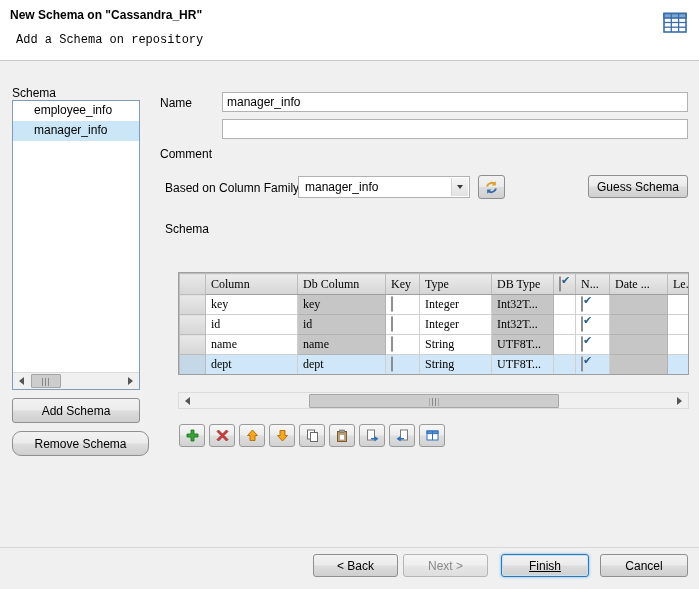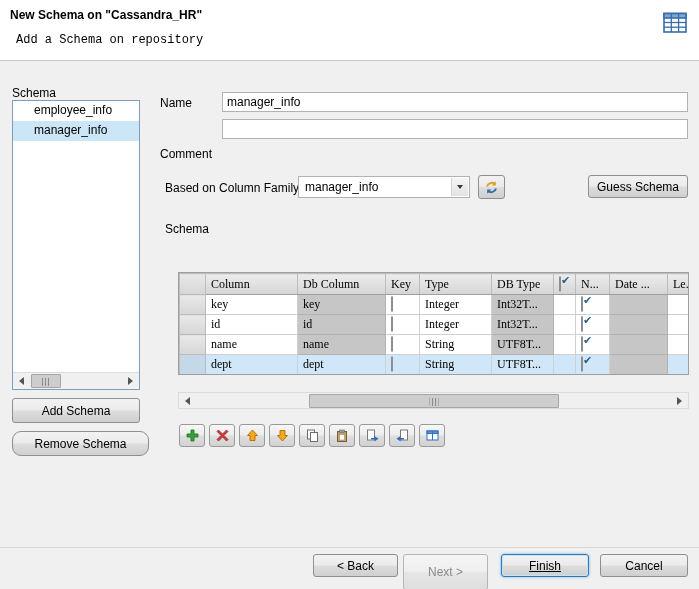--- a/index.html
+++ b/index.html
@@ -91,21 +91,21 @@
   .toolbar { position: absolute; left: 179px; top: 424px; display: flex; gap: 4px; }
   .tool {
     width: 26px; height: 23px; border: 1px solid #9a9a9a; border-radius: 3px;
     background: linear-gradient(#f7f7f7, #ececec 48%, #dedede 52%, #d2d2d2);
     display: flex; align-items: center; justify-content: center;
   }
 
   
   .footer-sep { position: absolute; left: 0; top: 547px; width: 699px; border-top: 1px solid #d7d7d7; }
   .back-btn   { left: 313px; top: 554px; width: 85px; height: 23px; }
-  .next-btn   { left: 403px; top: 554px; width: 85px; height: 36px; }
+  .next-btn   { left: 403px; top: 554px; width: 85px; height: 23px; }
   .finish-btn { left: 501px; top: 554px; width: 88px; height: 23px; }
   .cancel-btn { left: 600px; top: 554px; width: 88px; height: 23px; }
 </style>
 </head>
 <body>
 
 <div class="dialog">
 
   <div class="header">
     <div class="title">New Schema on "Cassandra_HR"</div>

